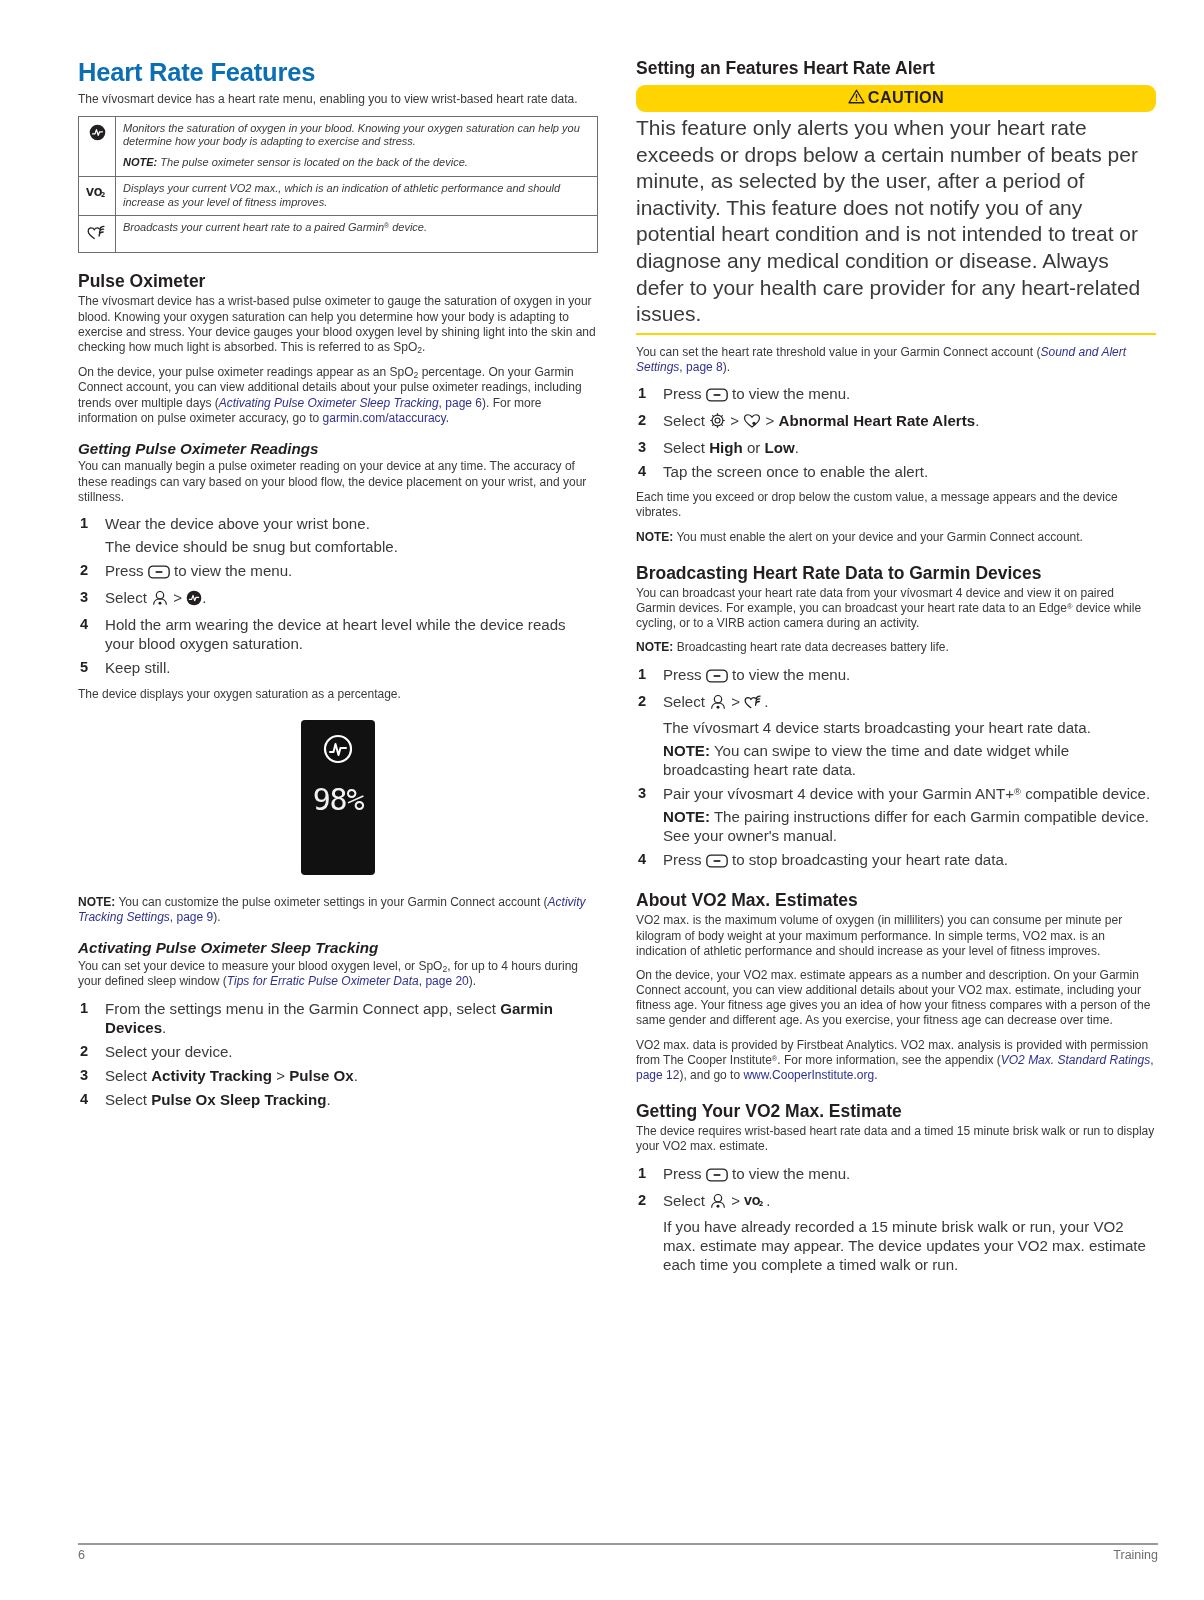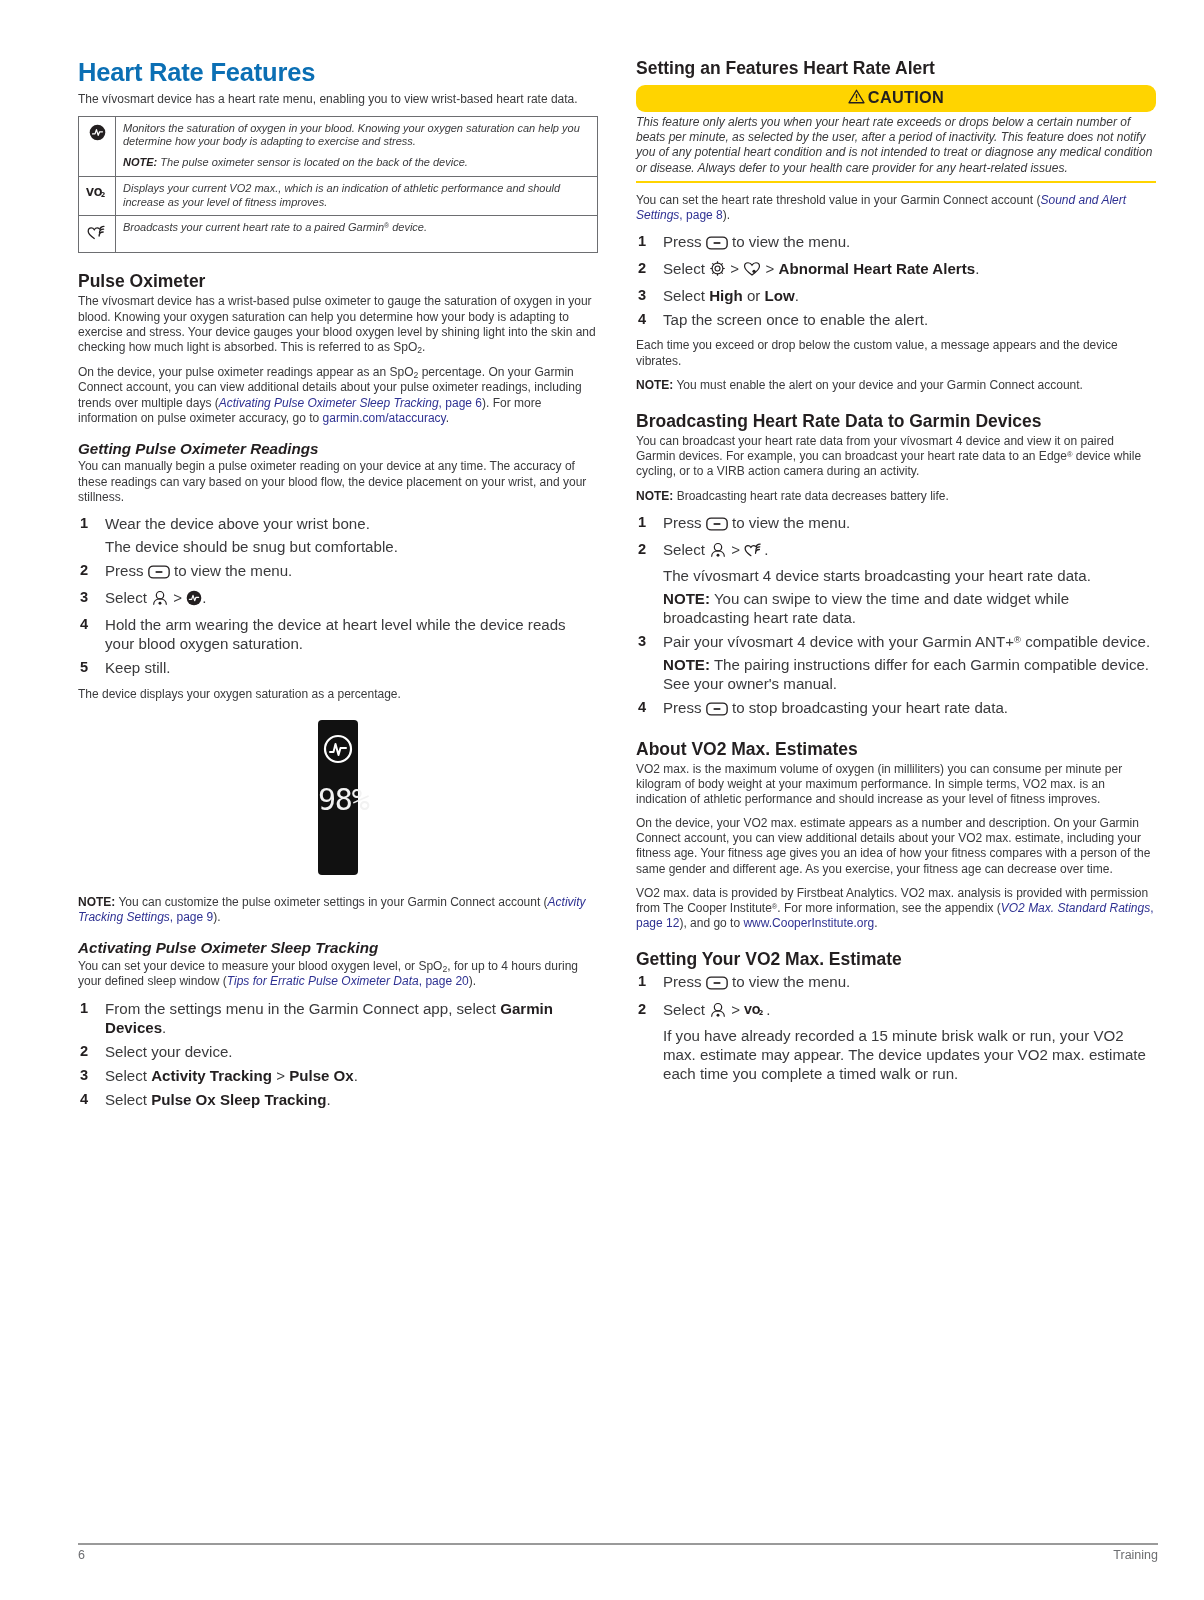--- a/index.html
+++ b/index.html
@@ -123,35 +123,35 @@
     font-size: 16.3px;
     color: #231f20;
     padding: 3px 0 4px 0;
     letter-spacing: 0.3px;
     border-radius: 9px;
   }
   .caution-body {
     border-bottom: 2px solid #ffd400;
     padding: 3px 0 5px 0;
   }
-  .caution-body p { margin: 0; font-size: 12px; line-height: 1.265; font-style: italic; }
+  .caution-body p { margin: 0; font-size: 21px; line-height: 1.265; }
   .warn-tri {
     display: inline-block;
     vertical-align: -1px;
     margin-right: 3px;
   }
 
   
   .device-wrap {
     text-align: center;
     margin: 18px 0 16px 0;
   }
   .device {
     display: inline-block;
-    width: 40px;
+    width: 74px;
     height: 155px;
     background: #111111;
     border-radius: 4px;
     position: relative;
   }
   .device .ox-ring {
     position: absolute;
     left: 50%; top: 14px;
     transform: translateX(-50%);
   }
@@ -385,20 +385,21 @@
                 <rect x="9" y="7" width="8" height="2" fill="#231f20"></rect>
               </svg></span><span> to stop broadcasting your heart rate data.</span></li>
       </ol>
 
       <h2 class="h2">About VO2 Max. Estimates</h2>
       <p>VO2 max. is the maximum volume of oxygen (in milliliters) you can consume per minute per kilogram of body weight at your maximum performance. In simple terms, VO2 max. is an indication of athletic performance and should increase as your level of fitness improves.</p>
       <p>On the device, your VO2 max. estimate appears as a number and description. On your Garmin Connect account, you can view additional details about your VO2 max. estimate, including your fitness age. Your fitness age gives you an idea of how your fitness compares with a person of the same gender and different age. As you exercise, your fitness age can decrease over time.</p>
       <p><span>VO2 max. data is provided by Firstbeat Analytics. VO2 max. analysis is provided with permission from The Cooper Institute</span><sup>®</sup><span>. For more information, see the appendix (</span><span class="xref">VO2 Max. Standard Ratings</span><span class="xrefn">, page 12</span><span>), and go to </span><span class="link">www.CooperInstitute.org</span><span>.</span></p>
 
       <h2 class="h2">Getting Your VO2 Max. Estimate</h2>
+      <p>The device requires wrist-based heart rate data and a timed 15 minute brisk walk or run to display your VO2 max. estimate.</p>
 
       <ol class="steps">
         <li><span>Press </span><span class="icn"><svg width="22" height="14" viewBox="0 0 26 16">
                 <rect x="1" y="1" width="24" height="14" rx="5" ry="5" fill="none" stroke="#231f20" stroke-width="1.6"></rect>
                 <rect x="9" y="7" width="8" height="2" fill="#231f20"></rect>
               </svg></span><span> to view the menu.</span></li>
         <li>
           <span>Select </span><span class="icn"><svg width="18" height="16" viewBox="0 0 22 20">
                 <circle cx="11" cy="6.5" r="4.6" fill="none" stroke="#231f20" stroke-width="1.5"></circle>
                 <path d="M3 18.5 C3 13.8 6.6 11.2 11 11.2 C15.4 11.2 19 13.8 19 18.5" fill="none" stroke="#231f20" stroke-width="1.5"></path>

